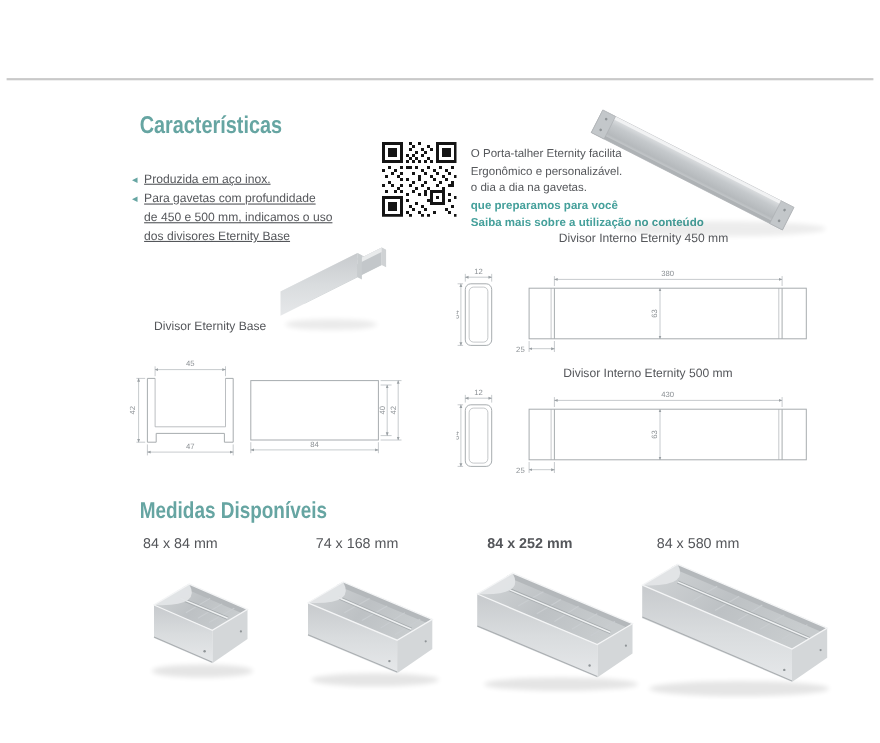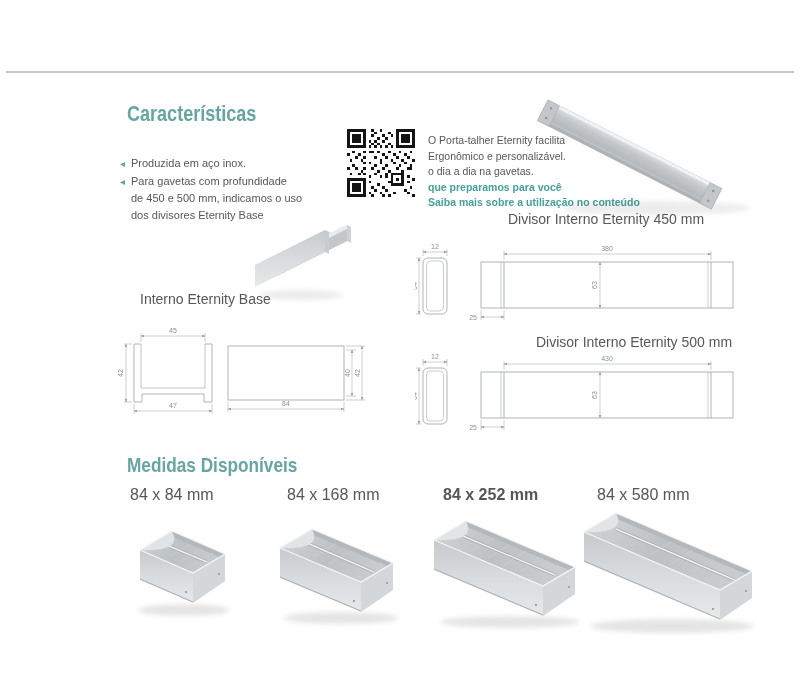--- a/index.html
+++ b/index.html
@@ -5,25 +5,25 @@
   html,body{margin:0;padding:0;background:#ffffff;}
   .canvas{position:relative;width:800px;height:675px;background:#ffffff;overflow:hidden;
           font-family:"Liberation Sans",sans-serif;color:#55575b;}
   .abs{position:absolute;}
   .topline{left:6px;top:71px;width:788px;height:2px;background:#c9c9c9;}
   .h2{color:#66a5a2;font-weight:700;font-size:22px;letter-spacing:0;
       transform:scaleX(0.82);transform-origin:left center;white-space:nowrap;}
   .bullets{left:120px;top:155px;width:210px;font-size:11px;line-height:17px;}
   .bullet-row{position:relative;padding-left:11px;margin-bottom:1px;}
   .bullet-tri{position:absolute;left:0;top:0;color:#66a5a2;font-size:10px;}
-  .bullet-text{white-space:pre-line;}
+  .bullet-text{white-space:pre-line;text-decoration:underline;}
   .promo{left:428px;top:133px;font-size:10.5px;line-height:15.5px;}
   .promo .hl{color:#45a09b;font-weight:700;}
-  .caption{font-size:14px;color:#55575b;white-space:nowrap;}
-  .size-label{font-size:16px;color:#54565a;white-space:nowrap;}
+  .caption{font-size:11px;color:#55575b;white-space:nowrap;}
+  .size-label{font-size:13px;color:#54565a;white-space:nowrap;}
   svg text{font-family:"Liberation Sans",sans-serif;}
   .dimtxt{fill:#8b9094;font-size:7px;}
 </style>
 </head>
 <body>
 
 <div class="canvas">
 
   <svg width="0" height="0" style="position:absolute">
     <defs>
@@ -150,21 +150,21 @@
         <line x1="89" y1="70" x2="89" y2="80"></line>
       <line x1="66" y1="77" x2="89" y2="77" marker-start="url(#arr)" marker-end="url(#arr)"></line>
     </g>
     <text class="dimtxt" x="20" y="9" text-anchor="middle">12</text>
     <text class="dimtxt" text-anchor="middle" transform="translate(2,46) rotate(-90)">64</text>
     <text class="dimtxt" x="192" y="11" text-anchor="middle">380</text>
     <text class="dimtxt" text-anchor="middle" transform="translate(182,45) rotate(-90)">63</text>
     <text class="dimtxt" x="62" y="80" text-anchor="end">25</text>
   </svg>
 
-  <div class="abs caption" style="left:536px;top:334px;">Divisor Interno Eternity 500 mm</div>
+  <div class="abs caption" style="left:512px;top:334px;">Divisor Interno Eternity 500 mm</div>
 
   <svg class="abs" style="left:415px;top:350px;" width="370" height="86">
     <g stroke="#a6abae" stroke-width="0.9" fill="none">
       <rect x="8" y="18" width="24" height="56" rx="5"></rect>
       <rect x="11.5" y="21" width="17" height="50" rx="4" stroke-width="0.6"></rect>
       <rect x="66" y="22" width="252" height="46"></rect>
       <line x1="86" y1="22" x2="86" y2="68" stroke-width="0.6"></line>
         <line x1="89" y1="22" x2="89" y2="68"></line>
       <line x1="293" y1="22" x2="293" y2="68" stroke-width="0.6"></line>
         <line x1="296" y1="22" x2="296" y2="68"></line>
@@ -194,21 +194,21 @@
   <svg class="abs" style="left:243px;top:213px;" width="120" height="92">
     <ellipse cx="58" cy="82" rx="42" ry="5" fill="#000000" opacity="0.08" filter="url(#f-blur)"></ellipse>
     <polygon points="12,52 82,17 86,19 16,54" fill="#edeff0"></polygon>
     <polygon points="16,54 86,19 104,28 34,63" fill="#d6d9db"></polygon>
     <polygon points="34,63 104,28 104,12 34,47" fill="#c3c7ca"></polygon>
     <polygon points="34,47 104,12 108,14 38,49" fill="#e9ebec"></polygon>
     <polygon points="104,12 108,14 108,30 104,28" fill="#cfd2d4"></polygon>
     <polygon points="12,52 82,17 82,39 12,74" fill="url(#g-front)"></polygon>
     <polygon points="82,17 86,19 86,41 82,39" fill="#c8ccce"></polygon>
   </svg>
-  <div class="abs caption" style="left:140px;top:291px;">Interno Eternity Base</div>
+  <div class="abs caption" style="left:140px;top:291px;">Divisor Eternity Base</div>
 
   <svg class="abs" style="left:118px;top:326px;" width="272" height="92">
     <g stroke="#a6abae" stroke-width="0.9" fill="none">
       <path d="M16 18 L16 76 L24 76 L24 68 L86 68 L86 76 L94 76 L94 18"></path>
       <path d="M23 18 L23 62 L87 62 L87 18" stroke-width="0.7"></path>
       <line x1="16" y1="18" x2="23" y2="18"></line>
         <line x1="87" y1="18" x2="94" y2="18"></line>
       <rect x="110" y="20" width="116" height="54"></rect>
     </g>
     <g stroke="#aab0b4" stroke-width="0.6" fill="none">
@@ -235,21 +235,21 @@
     <text class="dimtxt" text-anchor="middle" transform="translate(5,47) rotate(-90)">42</text>
     <text class="dimtxt" x="55" y="82" text-anchor="middle">47</text>
     <text class="dimtxt" x="168" y="80" text-anchor="middle">84</text>
     <text class="dimtxt" text-anchor="middle" transform="translate(232,47) rotate(-90)">40</text>
     <text class="dimtxt" text-anchor="middle" transform="translate(242,47) rotate(-90)">42</text>
   </svg>
 
   <div class="abs h2" style="left:127px;top:453px;font-size:21px;">Medidas Disponíveis</div>
 
   <div class="abs size-label" style="left:130px;top:486px;">84 x 84 mm</div>
-  <div class="abs size-label" style="left:287px;top:486px;">84 x 168 mm</div>
+  <div class="abs size-label" style="left:287px;top:486px;">74 x 168 mm</div>
   <div class="abs size-label" style="left:443px;top:486px;font-weight:bold;">84 x 252 mm</div>
   <div class="abs size-label" style="left:597px;top:486px;">84 x 580 mm</div>
 
   <svg class="abs" style="left:122px;top:506px;" width="115" height="115">
     <ellipse cx="62" cy="104" rx="46" ry="6" fill="#000000" opacity="0.10" filter="url(#f-blur)"></ellipse>
     <polygon points="18,44 50,25 50,53 18,74" fill="url(#g-end)"></polygon>
     <polygon points="18,44 71,67 103,48 50,25" fill="url(#g-int)"></polygon>
     <polygon points="50,25 103,48 97,51 44,28" fill="#b4b8bb"></polygon>
     <g stroke="#c9cdd0" stroke-width="1">
       <line x1="47" y1="51" x2="69" y2="38"></line>

